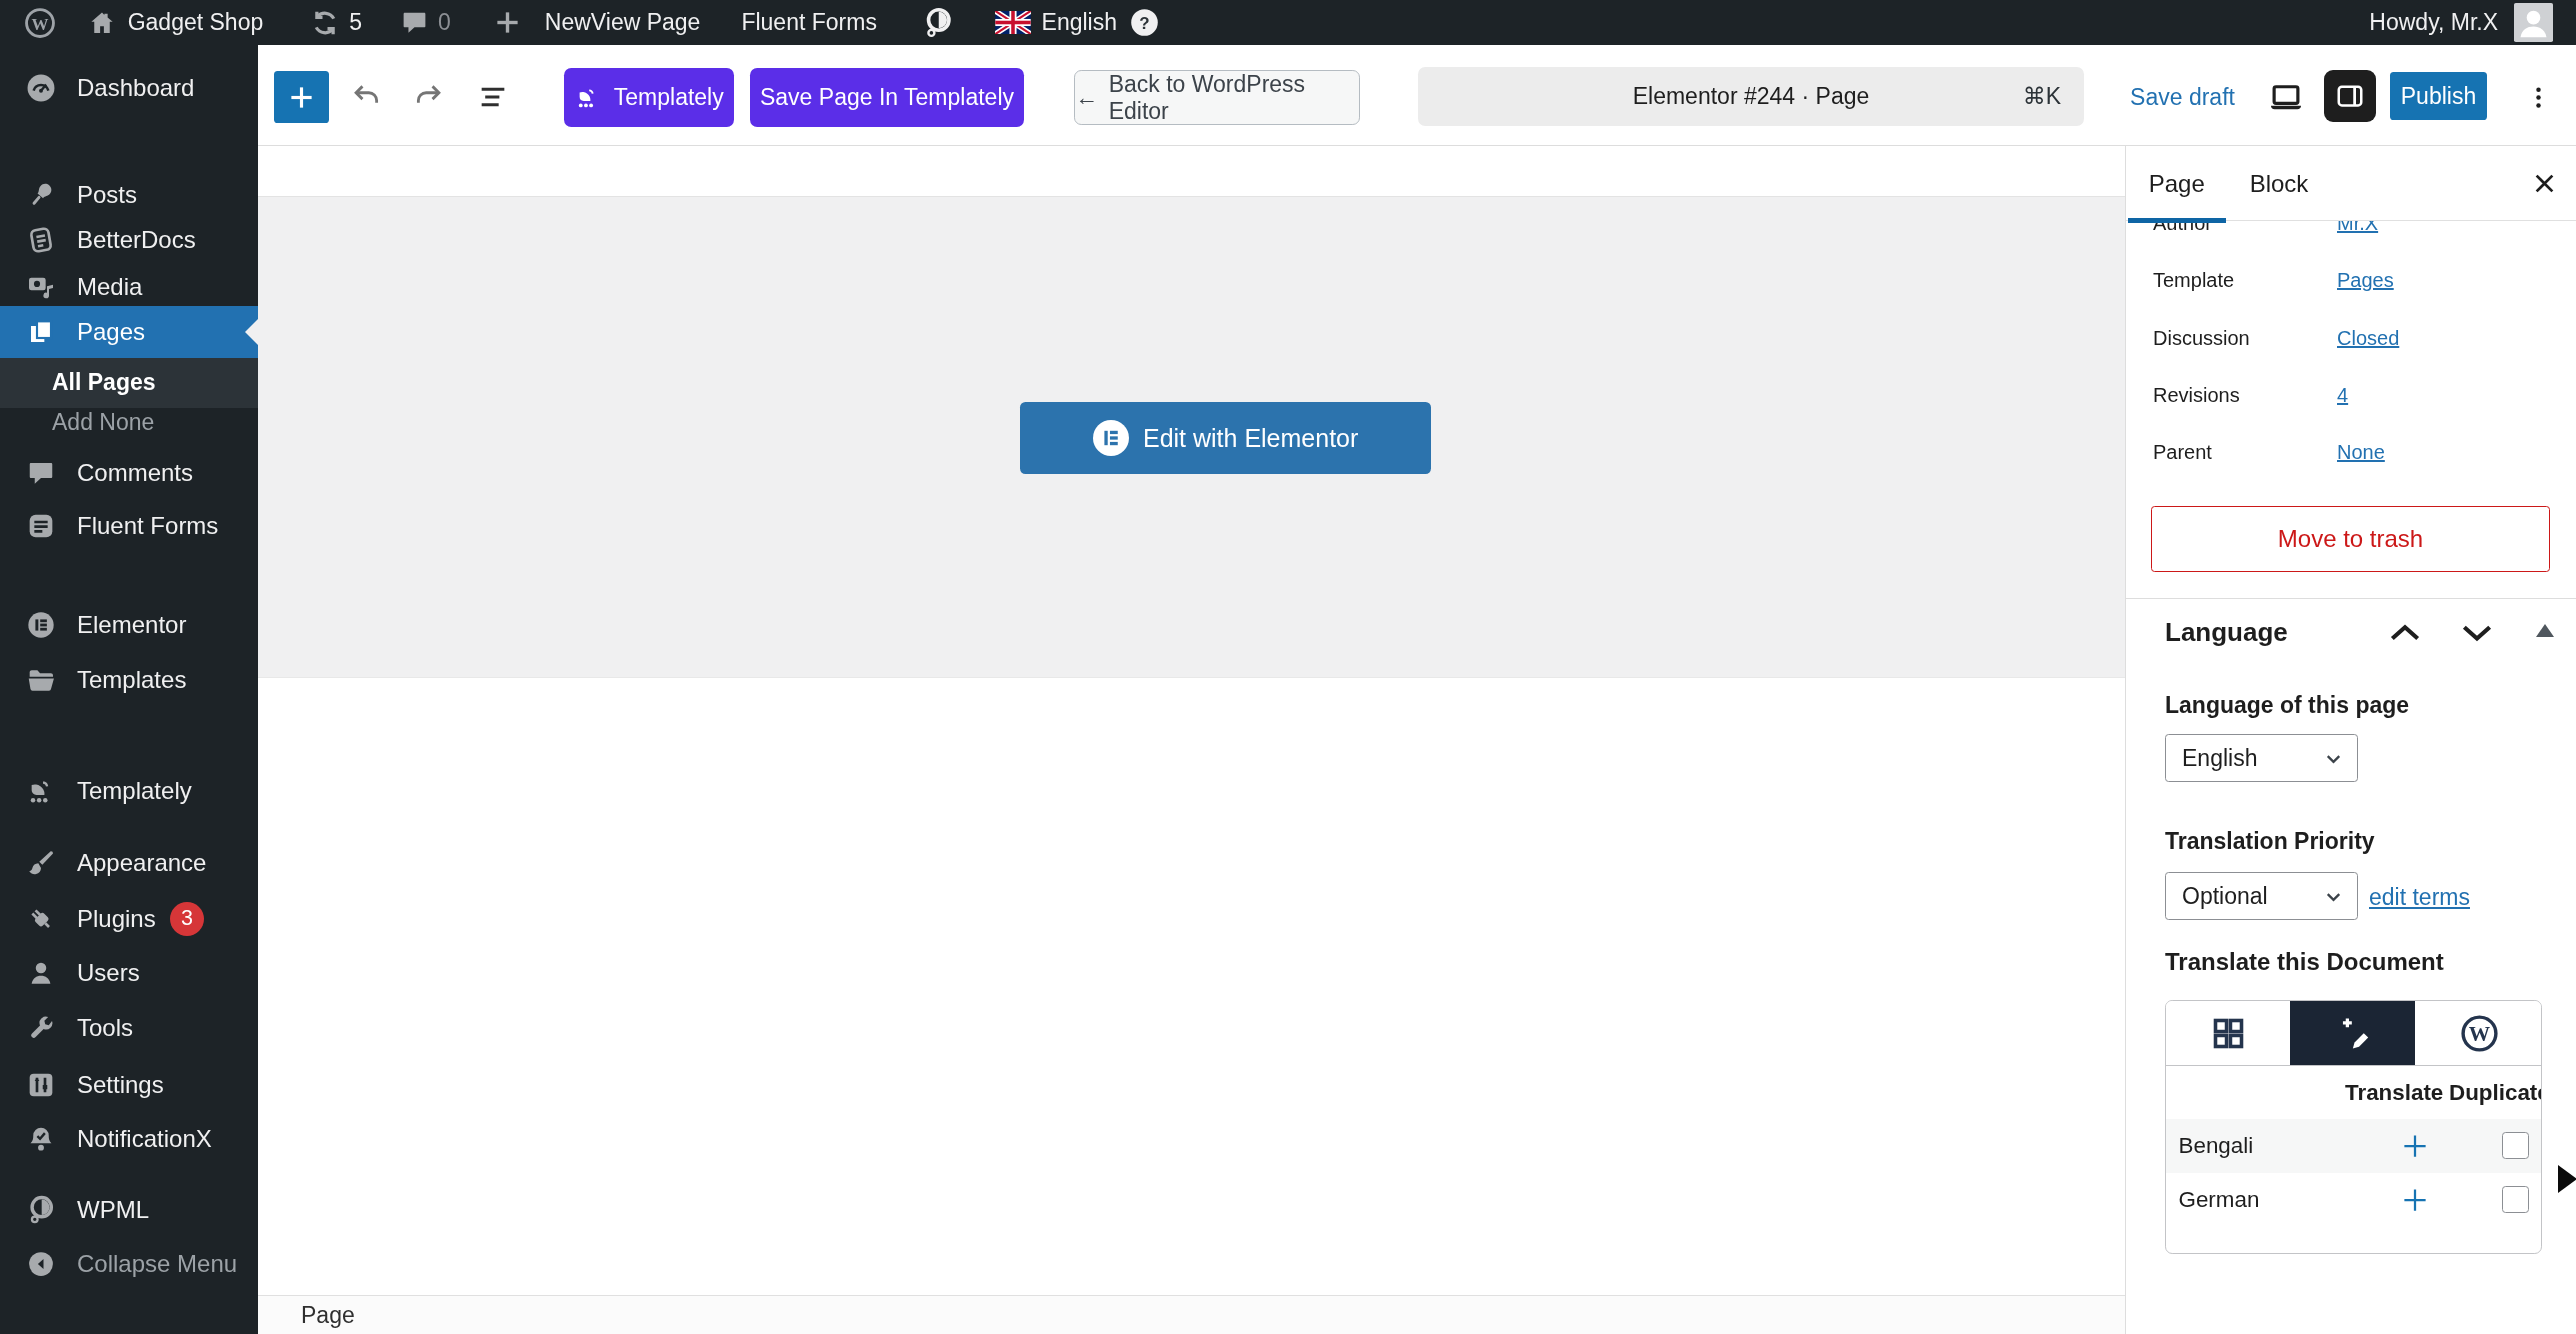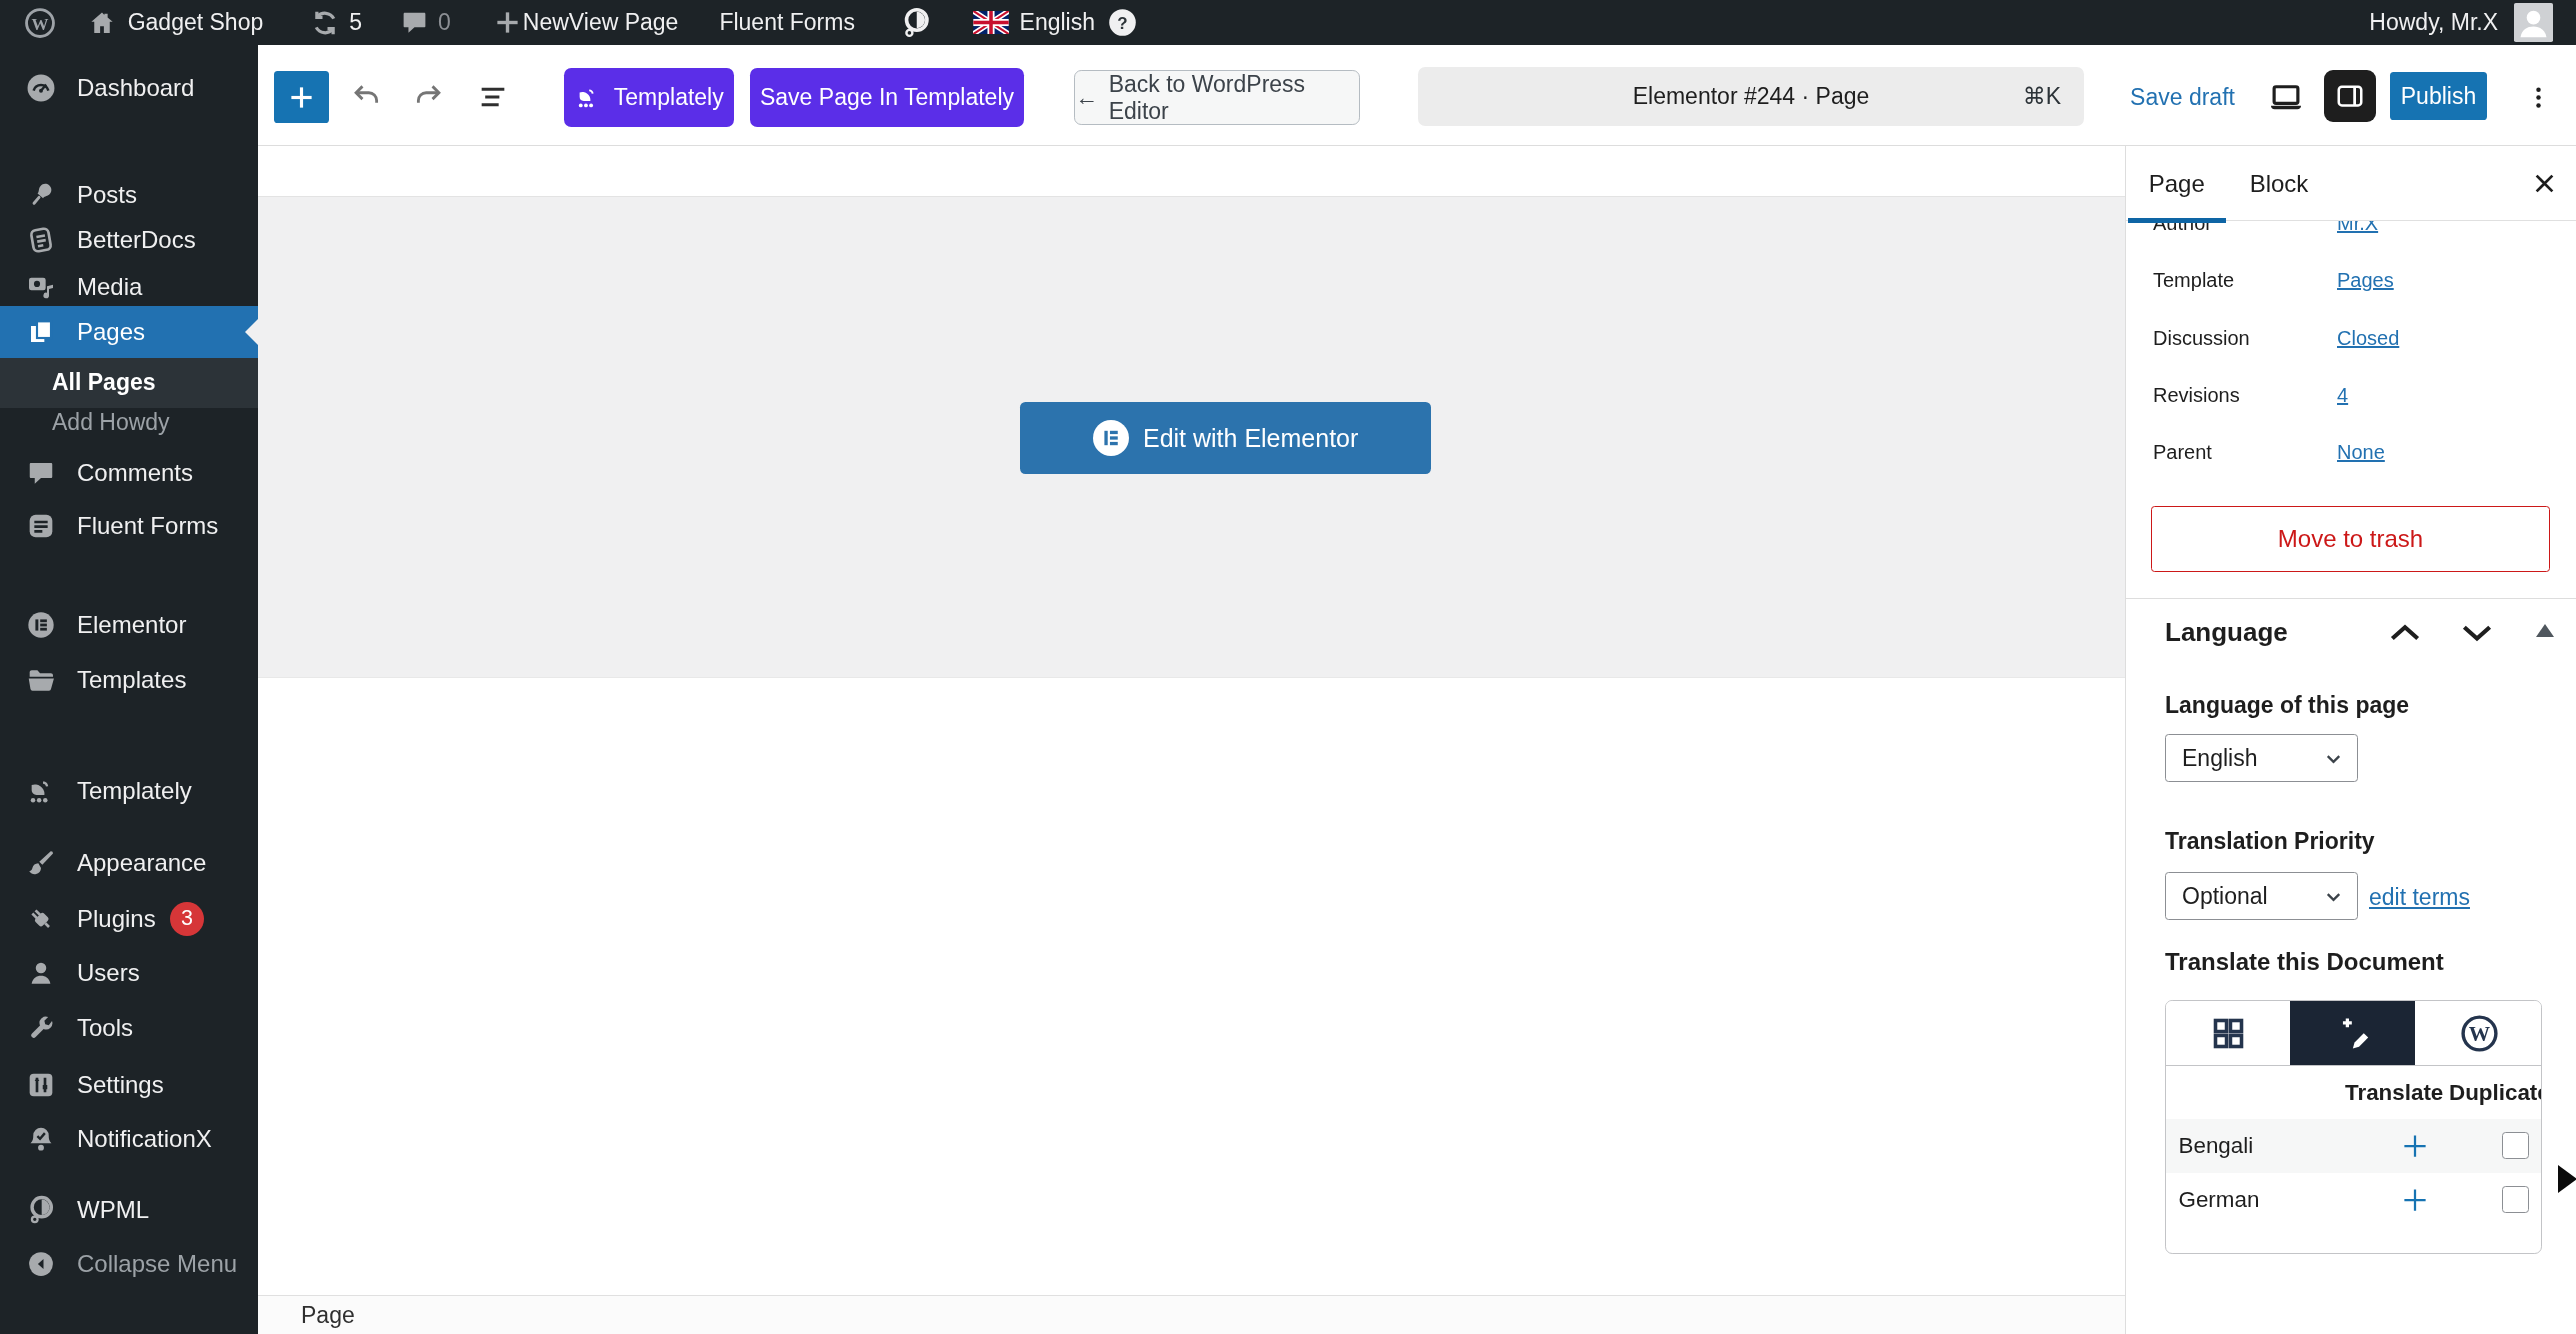--- a/index.html
+++ b/index.html
@@ -128,21 +128,21 @@
         <path d="M4 4h16c.6 0 1 .4 1 1v10c0 .6-.4 1-1 1h-8l-5 4.5V16H4c-.6 0-1-.4-1-1V5c0-.6.4-1 1-1z"></path>
       </svg>
   </span>
   <span class="ab-text ab-dim" style="margin-left:9px">0</span>
   <span class="ab-icon" style="margin-left:43px">
     <svg width="27" height="27" viewBox="0 0 24 24" fill="#a7aaad">
         <rect x="10.5" y="3" width="3" height="18"></rect>
         <rect x="3" y="10.5" width="18" height="3"></rect>
       </svg>
   </span>
-  <span class="ab-text" style="margin-left:2px">New</span>
+  <span class="ab-text" style="margin-left:24px">New</span>
   <span class="ab-text" style="">View Page</span>
   <span class="ab-text" style="margin-left:41px">Fluent Forms</span>
   <span class="ab-icon" style="margin-left:43px">
     <svg width="36" height="36" viewBox="0 0 24 24">
         <circle cx="12.5" cy="10" r="6.8" fill="none" stroke="#f0f0f1" stroke-width="2.4"></circle>
         <path d="M12.5 4.5a5.5 5.5 0 0 1 0 11z" fill="#f0f0f1"></path>
         <circle cx="7.6" cy="18.6" r="2" fill="none" stroke="#f0f0f1" stroke-width="1.6"></circle>
       </svg>
   </span>
   <span class="ab-icon" style="margin-left:39px">
@@ -231,21 +231,21 @@
         </svg>
       </span>
     <span>Pages</span>
     <span class="notch"></span>
   </div>
 
   <div class="sub-item current" style="top:318px">
     <span>All Pages</span>
   </div>
   <div class="sub-item" style="top:358px">
-    <span>Add Howdy</span>
+    <span>Add None</span>
   </div>
 
   <div class="side-item" style="top:355px;top:400px">
     <span class="sicon">
         <svg width="30" height="30" viewBox="0 0 24 24" fill="currentColor">
           <path d="M4 4h16c.6 0 1 .4 1 1v10c0 .6-.4 1-1 1h-8l-5 4.5V16H4c-.6 0-1-.4-1-1V5c0-.6.4-1 1-1z"></path>
         </svg>
       </span>
     <span>Comments</span>
   </div>

